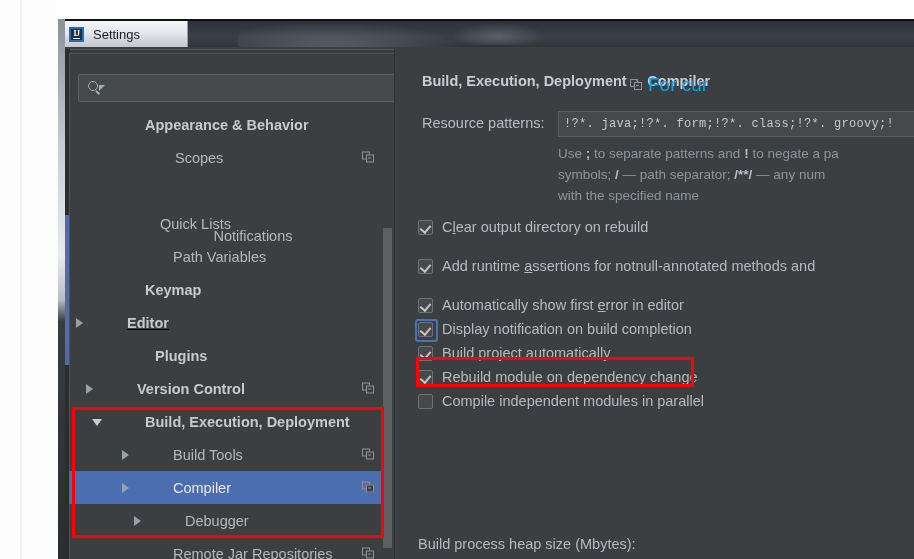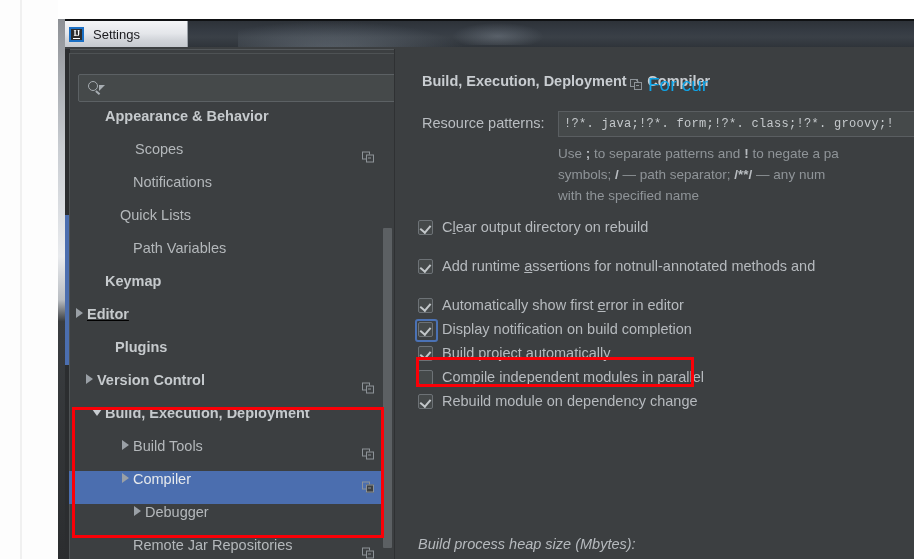--- a/index.html
+++ b/index.html
@@ -121,23 +121,24 @@
     flex: 1; background: transparent; border: none; outline: none;
     color: #bbbbbb; font-family: "Liberation Sans", sans-serif; font-size: 13px;
     margin-left: 6px;
   }
 
   .tree {
     position: absolute; left: 69px; top: 108px; width: 318px; height: 451px;
   }
   .tree-row {
     position: relative; height: 33px;
-    display: flex; 
+    display: flex; align-items: center;
     padding-left: 0px;
     white-space: nowrap;
+    gap: 40px;
   }
   .tree-row.selected { background: #4b6eaf; }
   .arrow {
     width: 14px; height: 14px; flex: 0 0 auto; position: relative;
   }
   .arrow.right::before {
     content: ""; position: absolute; left: 3px; top: 2px;
     width: 0; height: 0;
     border-left: 7px solid #9aa0a6;
     border-top: 5px solid transparent;
@@ -244,21 +245,21 @@
   }
   .cb-focus {
     position: absolute; left: -4px; top: -4px; width: 23px; height: 23px;
     border: 2px solid #4b72b5; border-radius: 3px;
   }
   .cb-label { font-size: 14.5px; color: #b6babe; }
   .cb-label u { text-decoration: underline; }
 
   .heap-label {
     position: absolute; left: 16px; top: 487px;
-    font-size: 14.5px; color: #b6babe; white-space: nowrap; font-style: italic;
+    font-size: 14.5px; color: #b6babe; white-space: nowrap;
   }
 
   
   .anno {
     position: absolute; border: 3px solid #fb0007;
     pointer-events: none;
   }
   .anno-tree-group { left: 72px; top: 407px; width: 312px; height: 131px; }
   .anno-build-auto { left: 416px; top: 357px; width: 278px; height: 30px; }
 </style>
@@ -309,21 +310,21 @@
       </div>
       <div class="tree-row" style="padding-left: 52px;">
         <div class="arrow"></div>
         <span class="tree-label">Scopes</span>
         <span class="copy-icon">
           <i></i>
           <i></i>
           <i></i>
         </span>
       </div>
-      <div class="tree-row" style="padding-left: 50px;">
+      <div class="tree-row" style="padding-left: 50px; flex-direction: column;">
         <div class="arrow"></div>
         <span class="tree-label">Notifications</span>
       </div>
       <div class="tree-row" style="padding-left: 37px;">
         <div class="arrow"></div>
         <span class="tree-label">Quick Lists</span>
       </div>
       <div class="tree-row" style="padding-left: 50px;">
         <div class="arrow"></div>
         <span class="tree-label">Path Variables</span>
@@ -434,27 +435,27 @@
           <span class="cb-box checked">
             <span class="cb-focus"></span>
           </span>
           <span class="cb-label"><span>Display notification on build completion</span><span></span></span>
         </div>
         <div class="cb-row">
           <span class="cb-box checked"></span>
           <span class="cb-label"><span>Build project automatically</span><span></span></span>
         </div>
         <div class="cb-row">
+          <span class="cb-box checked"></span>
+          <span class="cb-label"><span>Rebuild module on dependency change</span><span></span></span>
+        </div>
+        <div class="cb-row">
           <span class="cb-box"></span>
           <span class="cb-label"><span>Compile independent modules in parallel</span><span></span></span>
         </div>
-        <div class="cb-row">
-          <span class="cb-box checked"></span>
-          <span class="cb-label"><span>Rebuild module on dependency change</span><span></span></span>
-        </div>
       </div>
 
     <div class="heap-label">Build process heap size (Mbytes):</div>
 
   </div>
 
   <div class="anno anno-tree-group"></div>
   <div class="anno anno-build-auto"></div>
 
 </div>

